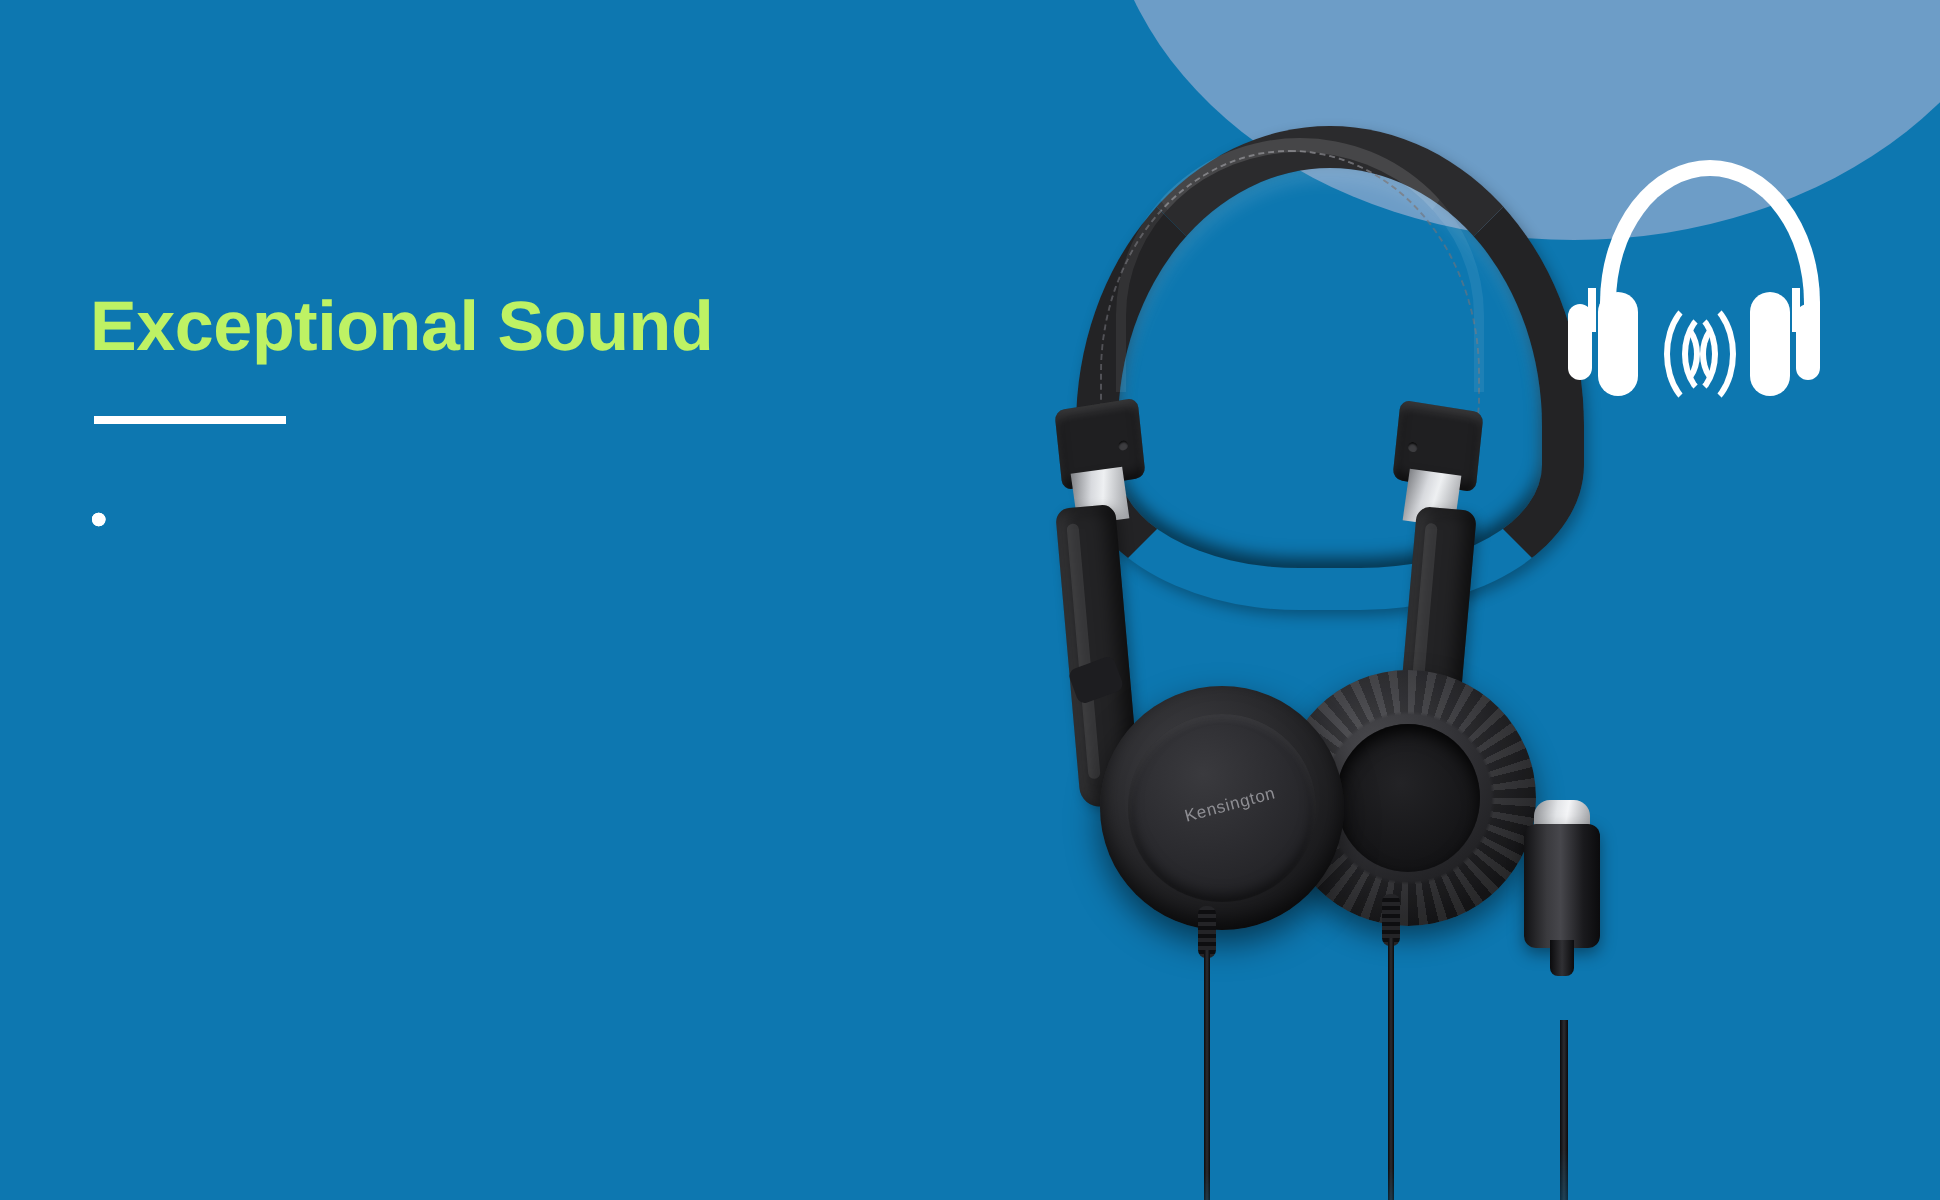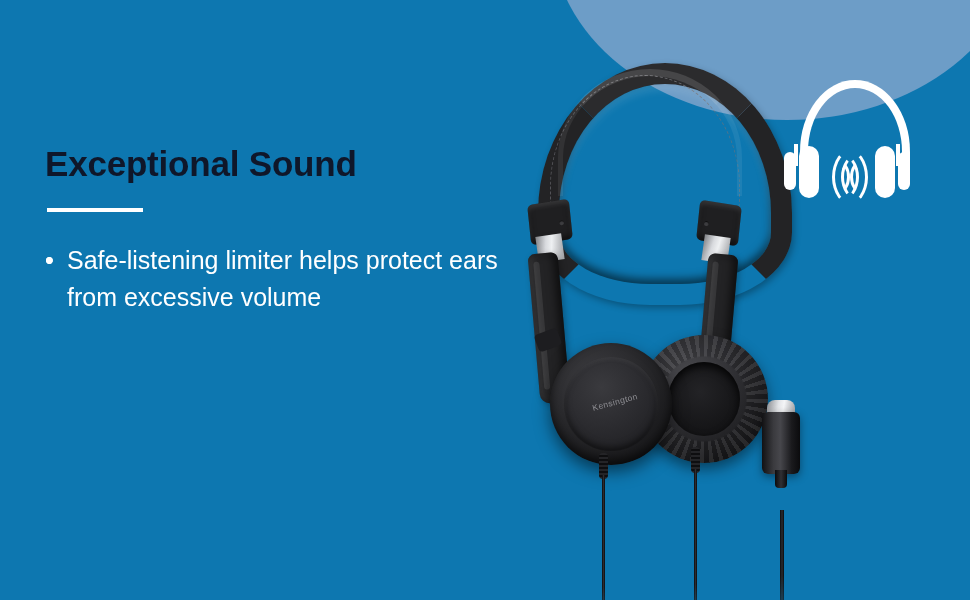--- a/index.html
+++ b/index.html
@@ -19,21 +19,21 @@
     left:552px;top:-250px;
     width:470px;height:370px;
     background:#6d9dc7;
     border-radius:50%;
     pointer-events:none;
   }
 
   
   .copy{position:absolute;left:45px;top:145px;width:500px;}
   .headline{
-    font-size:35px;font-weight:bold;color:#0f172a;
+    font-size:35px;font-weight:bold;color:#bef264;
     letter-spacing:-0.2px;line-height:1.1;margin:0;
   }
   .rule{
     width:96px;height:4px;background:#ffffff;
     margin:24px 0 0 2px;
   }
   .bullets{margin:30px 0 0 0;padding:0;list-style:none;}
   .bullets li{
     position:relative;
     color:#ffffff;
@@ -218,21 +218,20 @@
 
   <div class="copy">
     <h1 class="headline">Exceptional Sound</h1>
     <div class="rule"></div>
     <ul class="bullets">
       <li>
         <span class="bullet-dot">•</span>
       </li>
       <li>
         <span class="bullet-dot">•</span>
-        <span>Safe-listening limiter helps protect ears from excessive volume</span>
       </li>
     </ul>
   </div>
 
   <div class="product">
 
     <div class="hb-arc"></div>
     <div class="hb-stitch"></div>
     <div class="hb-sheen"></div>
 

